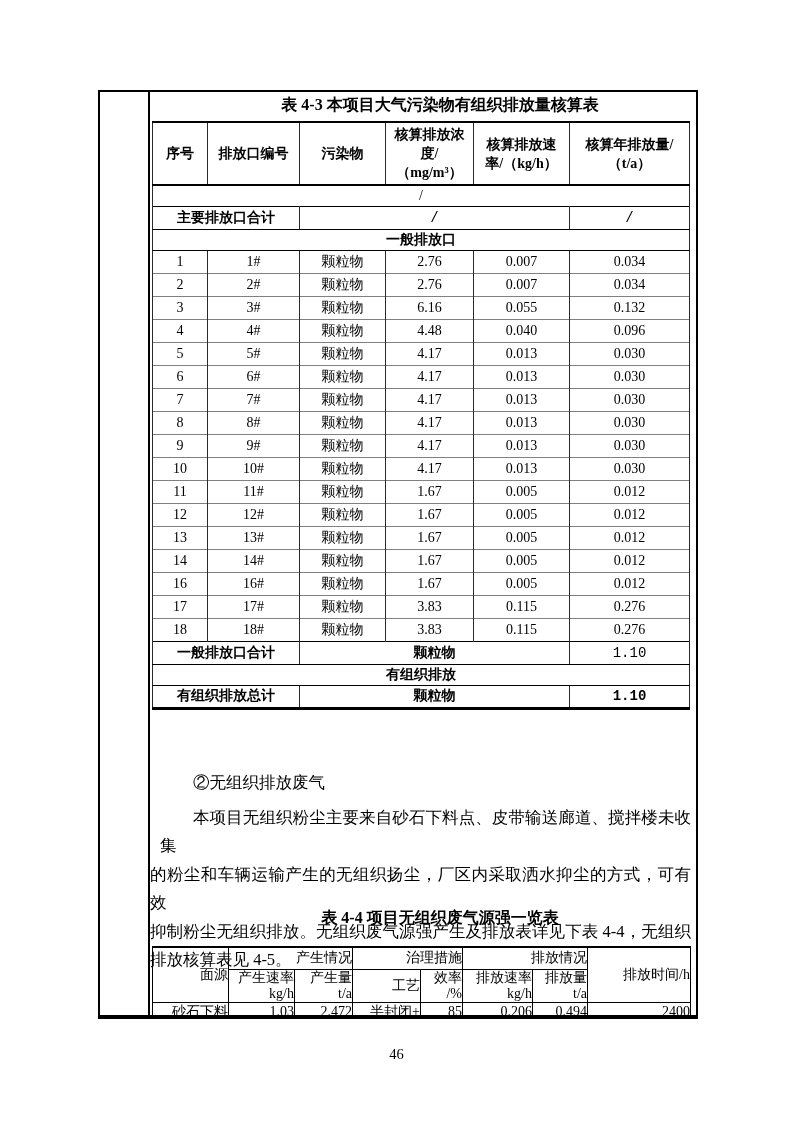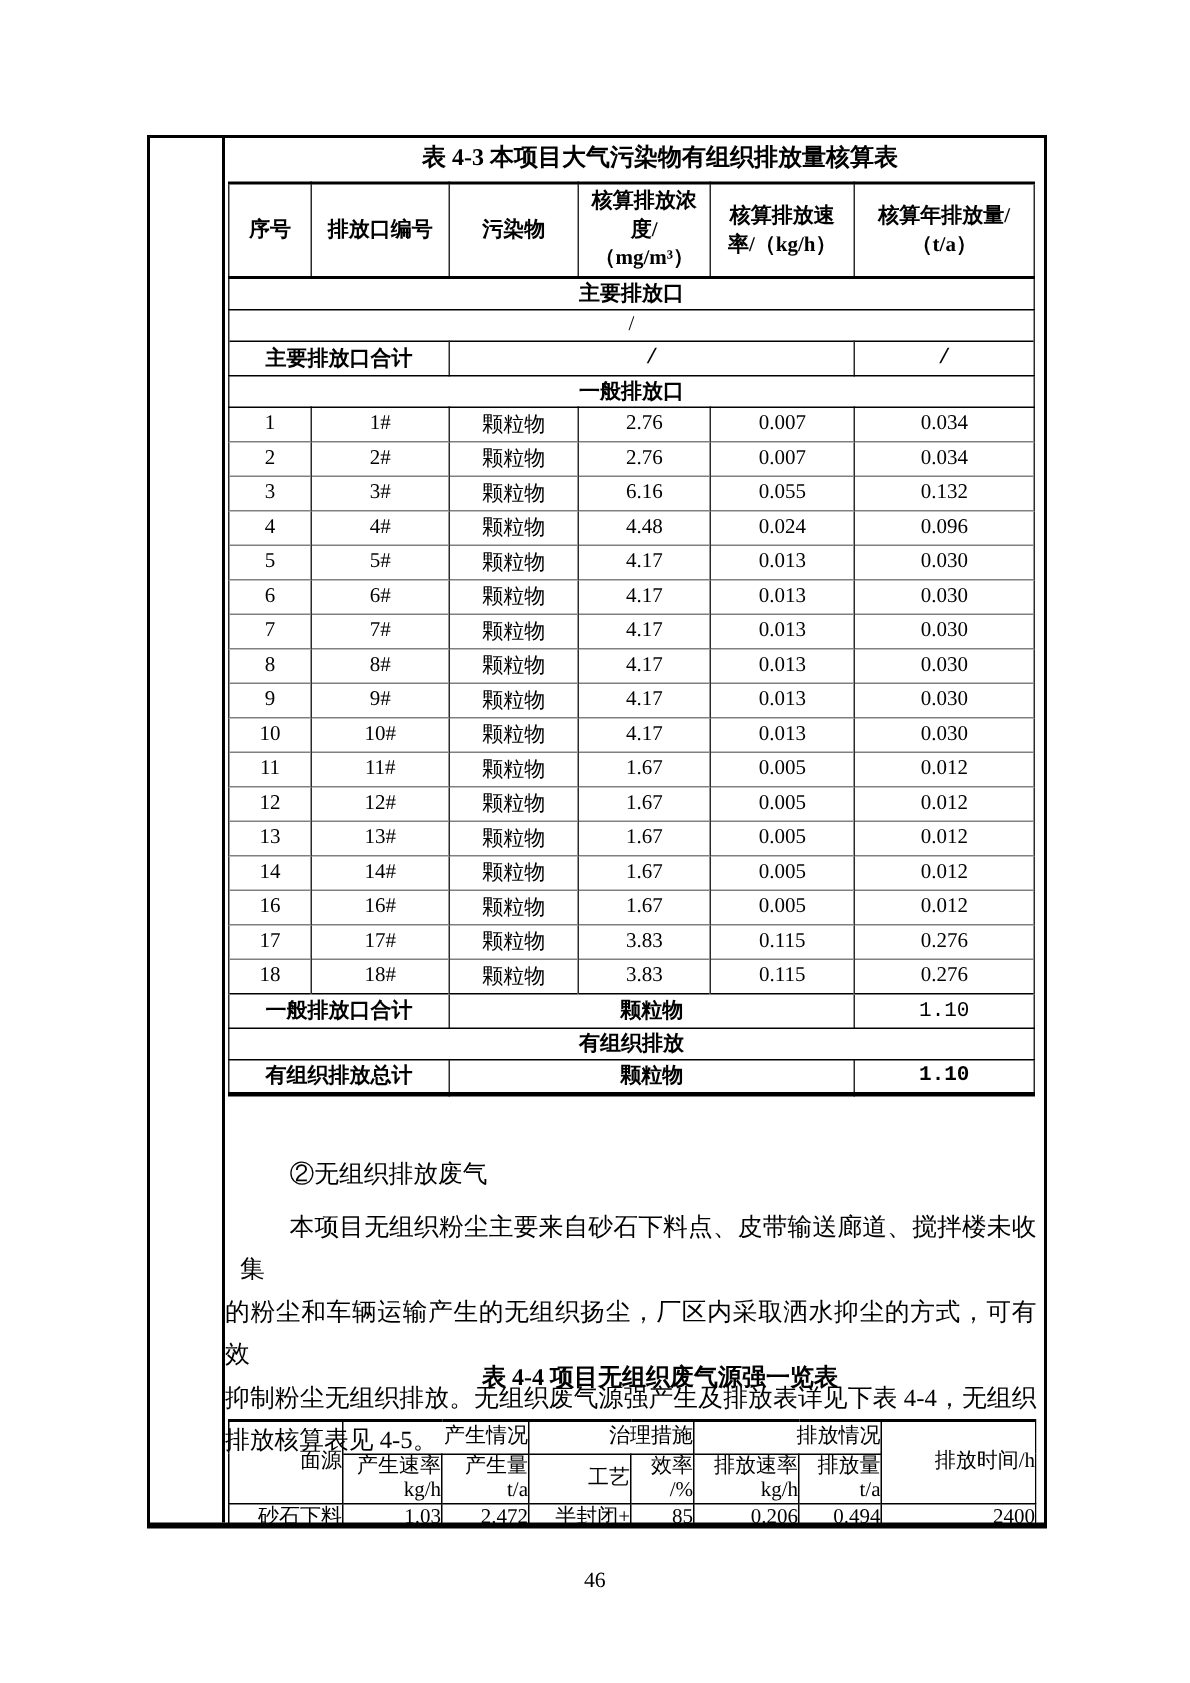--- a/index.html
+++ b/index.html
@@ -89,23 +89,20 @@
       <td>排放口编号</td>
       <td>污染物</td>
       <td>核算排放浓
 度/
 （mg/m³）</td>
       <td>核算排放速
 率/（kg/h）</td>
       <td>核算年排放量/
 （t/a）</td>
     </tr>
-    <tr class="sec">
-      <td colspan="6">主要排放口</td>
-    </tr>
     <tr class="slash">
       <td colspan="6">/</td>
     </tr>
     <tr class="total">
       <td colspan="2" class="b">主要排放口合计</td>
       <td colspan="3">/</td>
       <td>/</td>
     </tr>
     <tr class="sec">
       <td colspan="6">一般排放口</td>
@@ -136,21 +133,21 @@
         <td>6.16</td>
         <td>0.055</td>
         <td>0.132</td>
       </tr>
 
       <tr class="d">
         <td>4</td>
         <td>4#</td>
         <td>颗粒物</td>
         <td>4.48</td>
-        <td>0.024</td>
+        <td>0.040</td>
         <td>0.096</td>
       </tr>
 
       <tr class="d">
         <td>5</td>
         <td>5#</td>
         <td>颗粒物</td>
         <td>4.17</td>
         <td>0.013</td>
         <td>0.030</td>

